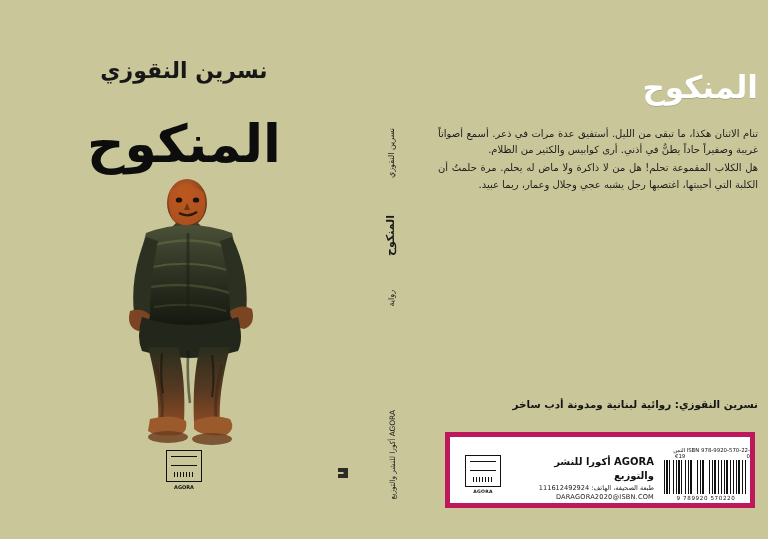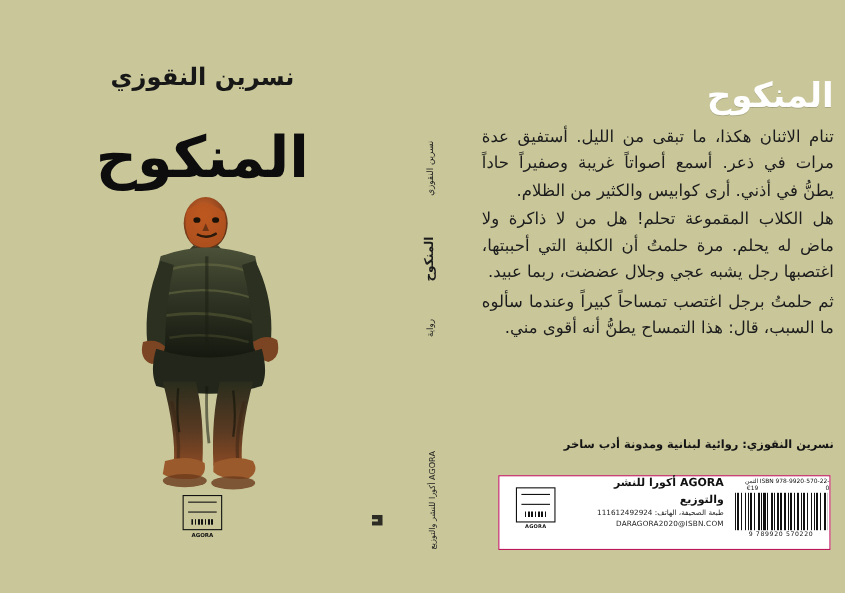--- a/index.html
+++ b/index.html
@@ -48,23 +48,23 @@
     font-size: 31px;
     font-weight: bold;
     color: #ffffff;
     letter-spacing: 0px;
     line-height: 1;
     text-shadow: 0 1px 0 rgba(0,0,0,0.15);
   }
   .back-blurb {
     position: absolute;
     right: 10px;
-    top: 102px;
+    top: 116px;
     width: 320px;
-    font-size: 15px;
+    font-size: 10px;
     line-height: 1.62;
     color: #1c1c1c;
     text-align: justify;
     text-justify: inter-word;
   }
   .back-blurb p {
     margin: 0 0 2px 0;
   }
   .author-note {
     position: absolute;
@@ -77,24 +77,24 @@
   }
 
   
   .pub-strip {
     position: absolute;
     right: 13px;
     top: 422px;
     width: 300px;
     height: 66px;
     background: #ffffff;
-    border: 1px solid #be185d;
+    border: 5px solid #be185d;
     display: flex;
     flex-direction: row-reverse;
-    align-items: flex-start;
+    align-items: flex-end;
   }
   .pub-logo {
     width: 56px;
     height: 58px;
     margin: 0 5px;
     display: flex;
     flex-direction: column;
     align-items: center;
     justify-content: center;
   }
@@ -308,22 +308,21 @@
 <body>
 
 <div id="page">
   <div class="jacket">
 
     <div class="back-cover">
       <div class="back-title">المنكوح</div>
 
       <div class="back-blurb">
         <p>تنام الاثنان هكذا، ما تبقى من الليل. أستفيق عدة مرات في ذعر. أسمع أصواتاً غريبة وصفيراً حاداً يطنُّ في أذني. أرى كوابيس والكثير من الظلام.</p>
-        <p>هل الكلاب المقموعة تحلم! هل من لا ذاكرة ولا ماض له يحلم. مرة حلمتُ أن الكلبة التي أحببتها، اغتصبها رجل يشبه عجي وجلال عضضت، ربما عبيد.</p>
-        <p>ثم حلمتُ برجل اغتصب تمساحاً كبيراً وعندما سألوه ما السبب، قال: هذا التمساح يطنُّ أنه أقوى مني.</p>
+        <p>هل الكلاب المقموعة تحلم! هل من لا ذاكرة ولا ماض له يحلم. مرة حلمتُ أن الكلبة التي أحببتها، اغتصبها رجل يشبه عجي وجلال وعمار، ربما عبيد.</p>
       </div>
 
       <div class="author-note">نسرين النقوزي: روائية لبنانية ومدونة أدب ساخر</div>
 
       <div class="pub-strip">
         <div class="pub-logo">
           <div class="mark"></div>
           <div class="mark-label">AGORA</div>
         </div>
         <div class="pub-info">

